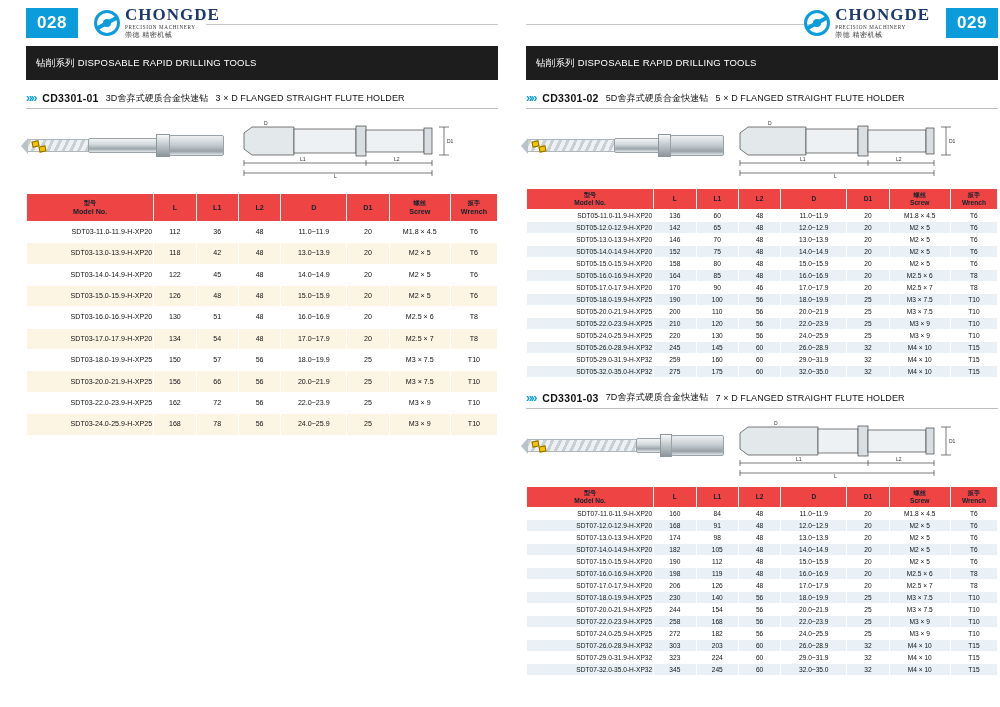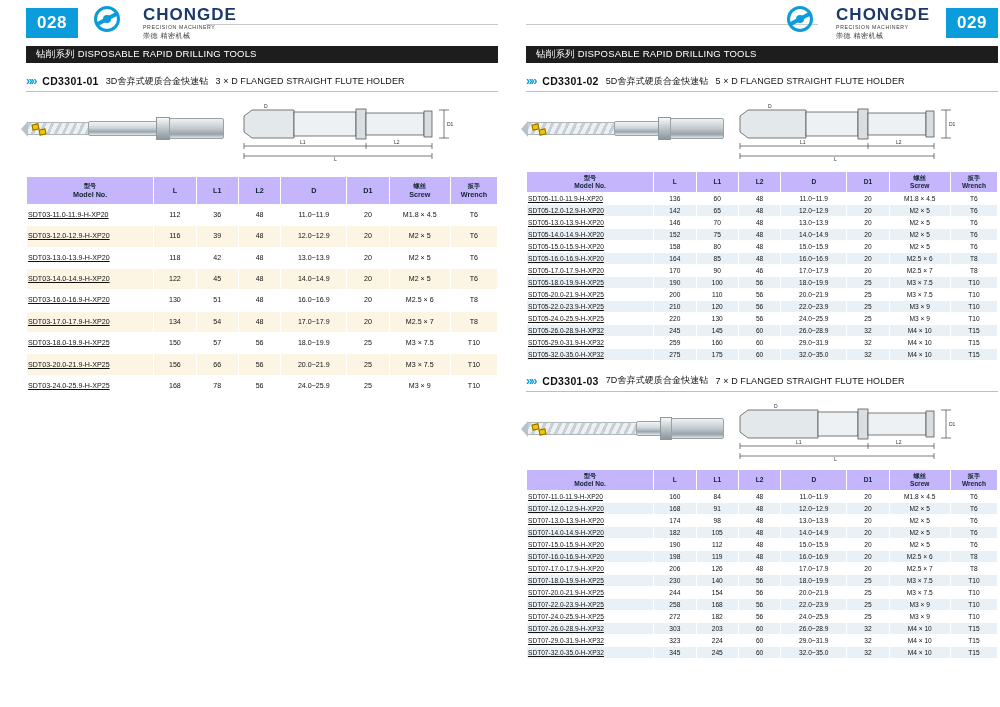--- a/index.html
+++ b/index.html
@@ -35,21 +35,21 @@
     color:#ffffff;
     font-size:17px;
     font-weight:bold;
     display:flex; align-items:center; justify-content:center;
     letter-spacing:0.5px;
   }
   .left .pagenum { left:0; }
   .right .pagenum { right:0; }
   .logo {
     position:absolute; top:-2px;
-    display:flex; align-items:flex-start; gap:23px;
+    display:flex; align-items:center; gap:5px;font-family:Liberation Serif, serif;
   }
   .left .logo { left:68px; }
   .right .logo { right:68px; }
   .logo-mark {
     width:26px; height:26px;
     position:relative;
   }
   .logo-mark .ring {
     position:absolute; inset:0;
     border:3px solid #0b9ddb;
@@ -79,21 +79,21 @@
   }
   .hdr-rule {
     position:absolute; top:16px; height:1px; background:#c9c9c9;
   }
   .left .hdr-rule.r1 { left:180px; right:0; }
   .right .hdr-rule.r1 { left:0; right:180px; }
 
   
   .band {
     margin:4px 14px 0 14px;
-    height:17px;
+    height:34px;
     background:#1d1d1d;
     color:#ffffff;
     font-size:9.5px;
     display:flex; align-items:center;
     padding-left:10px;
     letter-spacing:0.2px;
   }
   
   .sect {
     margin:11px 14px 0 14px;
@@ -176,38 +176,38 @@
 
   
   table.spec {
     margin:0 14px;
     border-collapse:collapse;
     width:calc(100% - 28px);
     font-size:6.6px;
     color:#111;
   }
   table.spec th {
-    background:#c4b5fd;
+    background:#ef4444;
     border:1px solid #ffffff;
     color:#10232e;
     font-weight:bold;
     padding:2px 1px;
     line-height:1.25;
     text-align:center;
   }
   table.spec th .cn { display:block; font-size:6.2px; }
   table.spec td {
     border:1px solid #ffffff;
     text-align:center;
     padding:2px 1px;
     white-space:nowrap;
   }
   table.spec tbody tr:nth-child(odd) td { background:#ffffff; }
   table.spec tbody tr:nth-child(even) td { background:#e9f1f6; }
-  table.spec td.model { text-align:left;text-decoration:underline; }
+  table.spec td.model { text-align:right; }
 
   
   .left table.spec { font-size:7.1px; }
   .left table.spec td { padding:6.2px 1px; }
   .left table.spec th { padding:5px 1px; font-size:7.2px; }
   .left table.spec tbody tr:nth-child(even) td { background:#fdf5e4; }
   .left table.spec tbody tr:nth-child(odd) td { background:#ffffff; }
 
   .tbl-wrap { margin-top:9px; }
   .tbl-wrap.t2 { margin-top:7px; }
@@ -304,50 +304,50 @@
               <td class="model">SDT03-11.0-11.9-H-XP20</td>
               <td>112</td>
               <td>36</td>
               <td>48</td>
               <td>11.0~11.9</td>
               <td>20</td>
               <td>M1.8 × 4.5</td>
               <td>T6</td>
             </tr>
             <tr>
-              <td class="model">SDT03-12.0-12.9-H-XP20</td>
-              <td>116</td>
-              <td>39</td>
-              <td>48</td>
-              <td>12.0~12.9</td>
-              <td>20</td>
-              <td>M2 × 5</td>
-              <td>T6</td>
-            </tr>
-            <tr>
               <td class="model">SDT03-13.0-13.9-H-XP20</td>
               <td>118</td>
               <td>42</td>
               <td>48</td>
               <td>13.0~13.9</td>
               <td>20</td>
               <td>M2 × 5</td>
               <td>T6</td>
             </tr>
             <tr>
               <td class="model">SDT03-14.0-14.9-H-XP20</td>
               <td>122</td>
               <td>45</td>
               <td>48</td>
               <td>14.0~14.9</td>
               <td>20</td>
               <td>M2 × 5</td>
               <td>T6</td>
             </tr>
             <tr>
+              <td class="model">SDT03-15.0-15.9-H-XP20</td>
+              <td>126</td>
+              <td>48</td>
+              <td>48</td>
+              <td>15.0~15.9</td>
+              <td>20</td>
+              <td>M2 × 5</td>
+              <td>T6</td>
+            </tr>
+            <tr>
               <td class="model">SDT03-16.0-16.9-H-XP20</td>
               <td>130</td>
               <td>51</td>
               <td>48</td>
               <td>16.0~16.9</td>
               <td>20</td>
               <td>M2.5 × 6</td>
               <td>T8</td>
             </tr>
             <tr>
@@ -371,20 +371,30 @@
               <td>T10</td>
             </tr>
             <tr>
               <td class="model">SDT03-20.0-21.9-H-XP25</td>
               <td>156</td>
               <td>66</td>
               <td>56</td>
               <td>20.0~21.9</td>
               <td>25</td>
               <td>M3 × 7.5</td>
+              <td>T10</td>
+            </tr>
+            <tr>
+              <td class="model">SDT03-22.0-23.9-H-XP25</td>
+              <td>162</td>
+              <td>72</td>
+              <td>56</td>
+              <td>22.0~23.9</td>
+              <td>25</td>
+              <td>M3 × 9</td>
               <td>T10</td>
             </tr>
             <tr>
               <td class="model">SDT03-24.0-25.9-H-XP25</td>
               <td>168</td>
               <td>78</td>
               <td>56</td>
               <td>24.0~25.9</td>
               <td>25</td>
               <td>M3 × 9</td>

